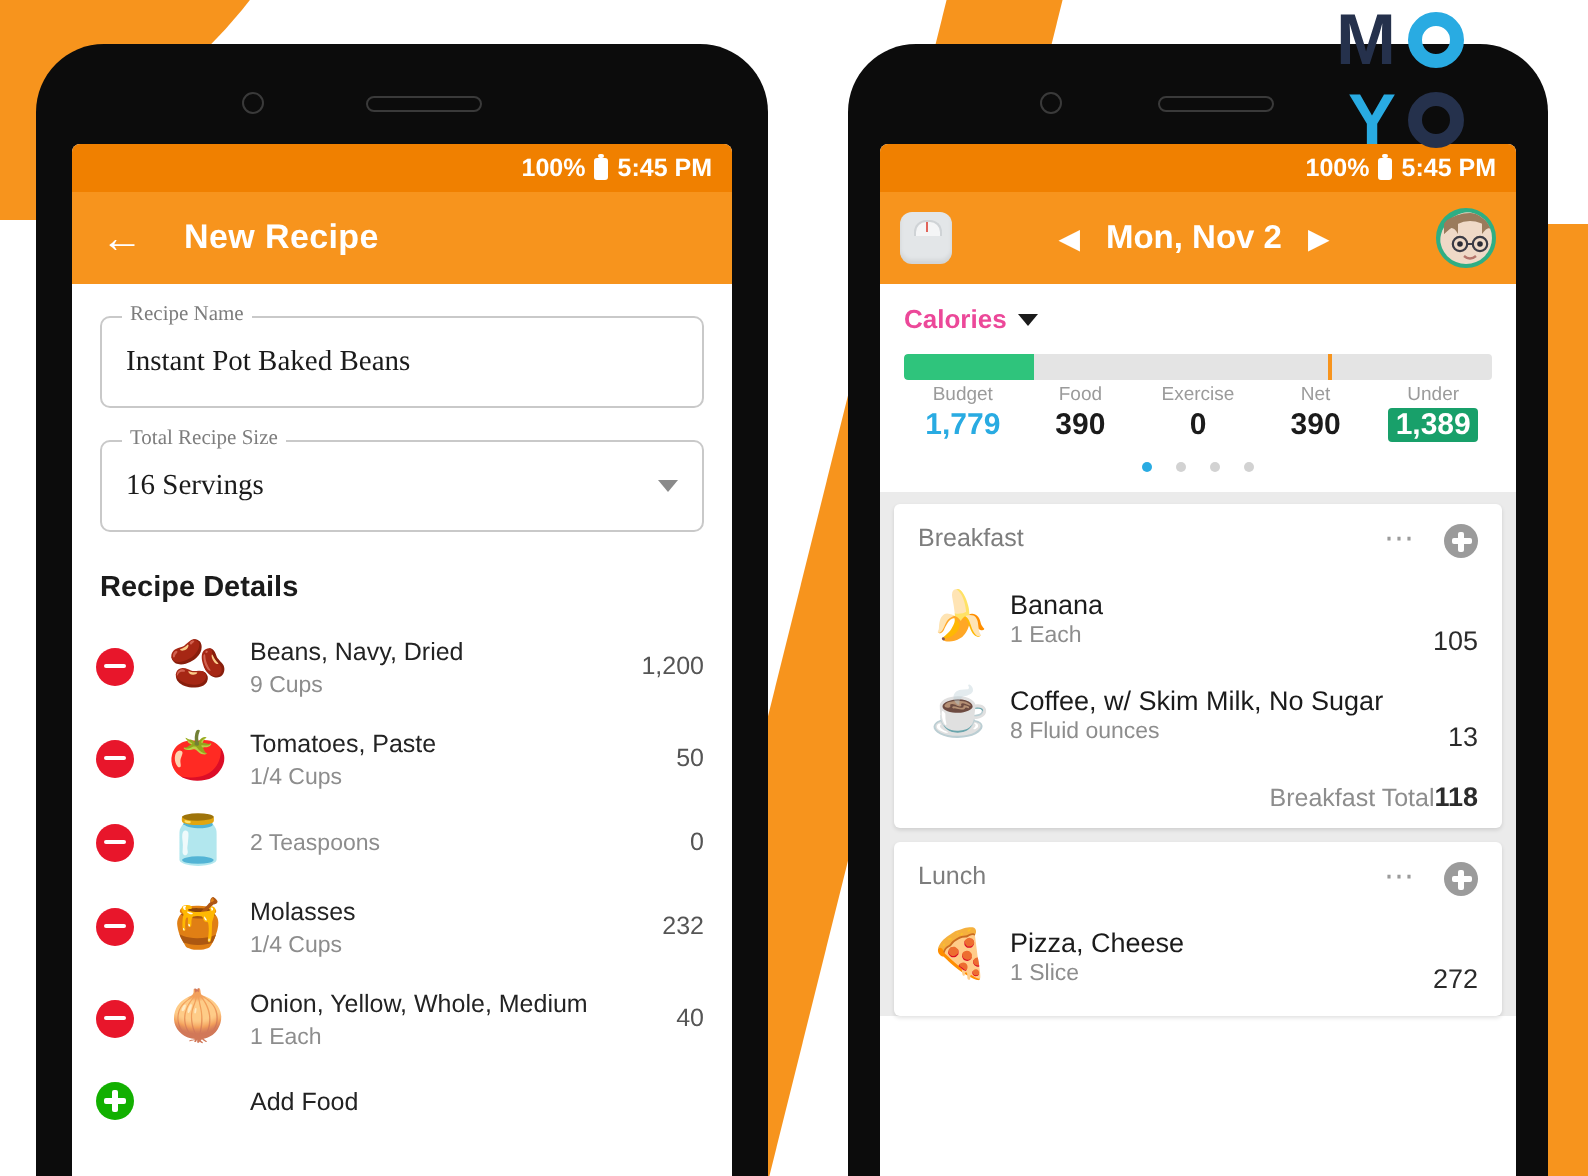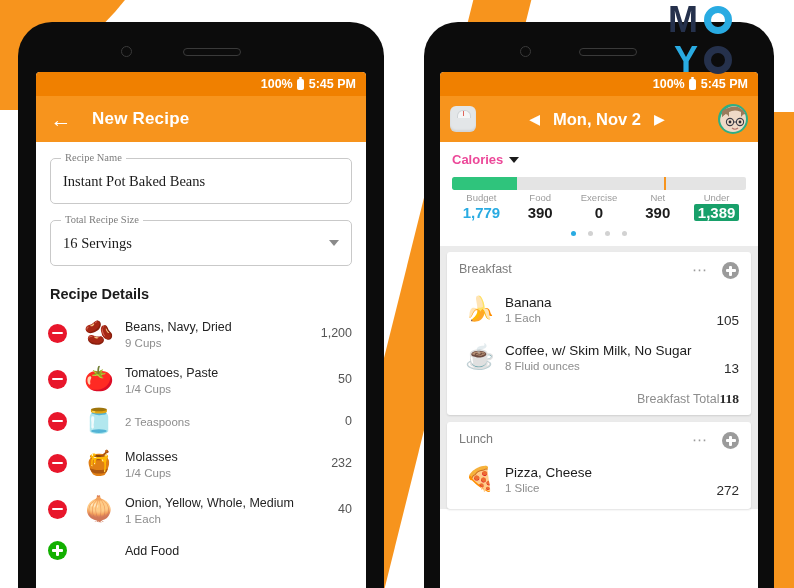--- a/index.html
+++ b/index.html
@@ -458,21 +458,21 @@
     white-space: nowrap; overflow: hidden; text-overflow: ellipsis;
   }
   .food-qty { font-size: 11.5px; color: #8d8d8d; margin-top: 2px; }
   .food-cal { font-size: 13.5px; color: #2b2b2b; flex: 0 0 auto; text-align: right; min-width: 26px; margin-top: 23px; }
   .meal-total {
     display: flex; justify-content: flex-end; align-items: baseline;
     gap: 0;
     padding: 10px 12px 2px 12px;
   }
   .meal-total-label { font-size: 12.5px; color: #8d8d8d; }
-  .meal-total-value { font-size: 13.5px; color: #2b2b2b; font-weight: bold; font-family: Liberation Serif, serif; }
+  .meal-total-value { font-size: 13.5px; color: #2b2b2b; font-weight: bold; }
 </style>
 </head>
 <body>
 
 <div id="stage">
 
   <div class="bg-layer">
     <div class="bg-tl"></div>
     <div class="bg-tl2"></div>
     <div class="bg-bl-white"></div>

